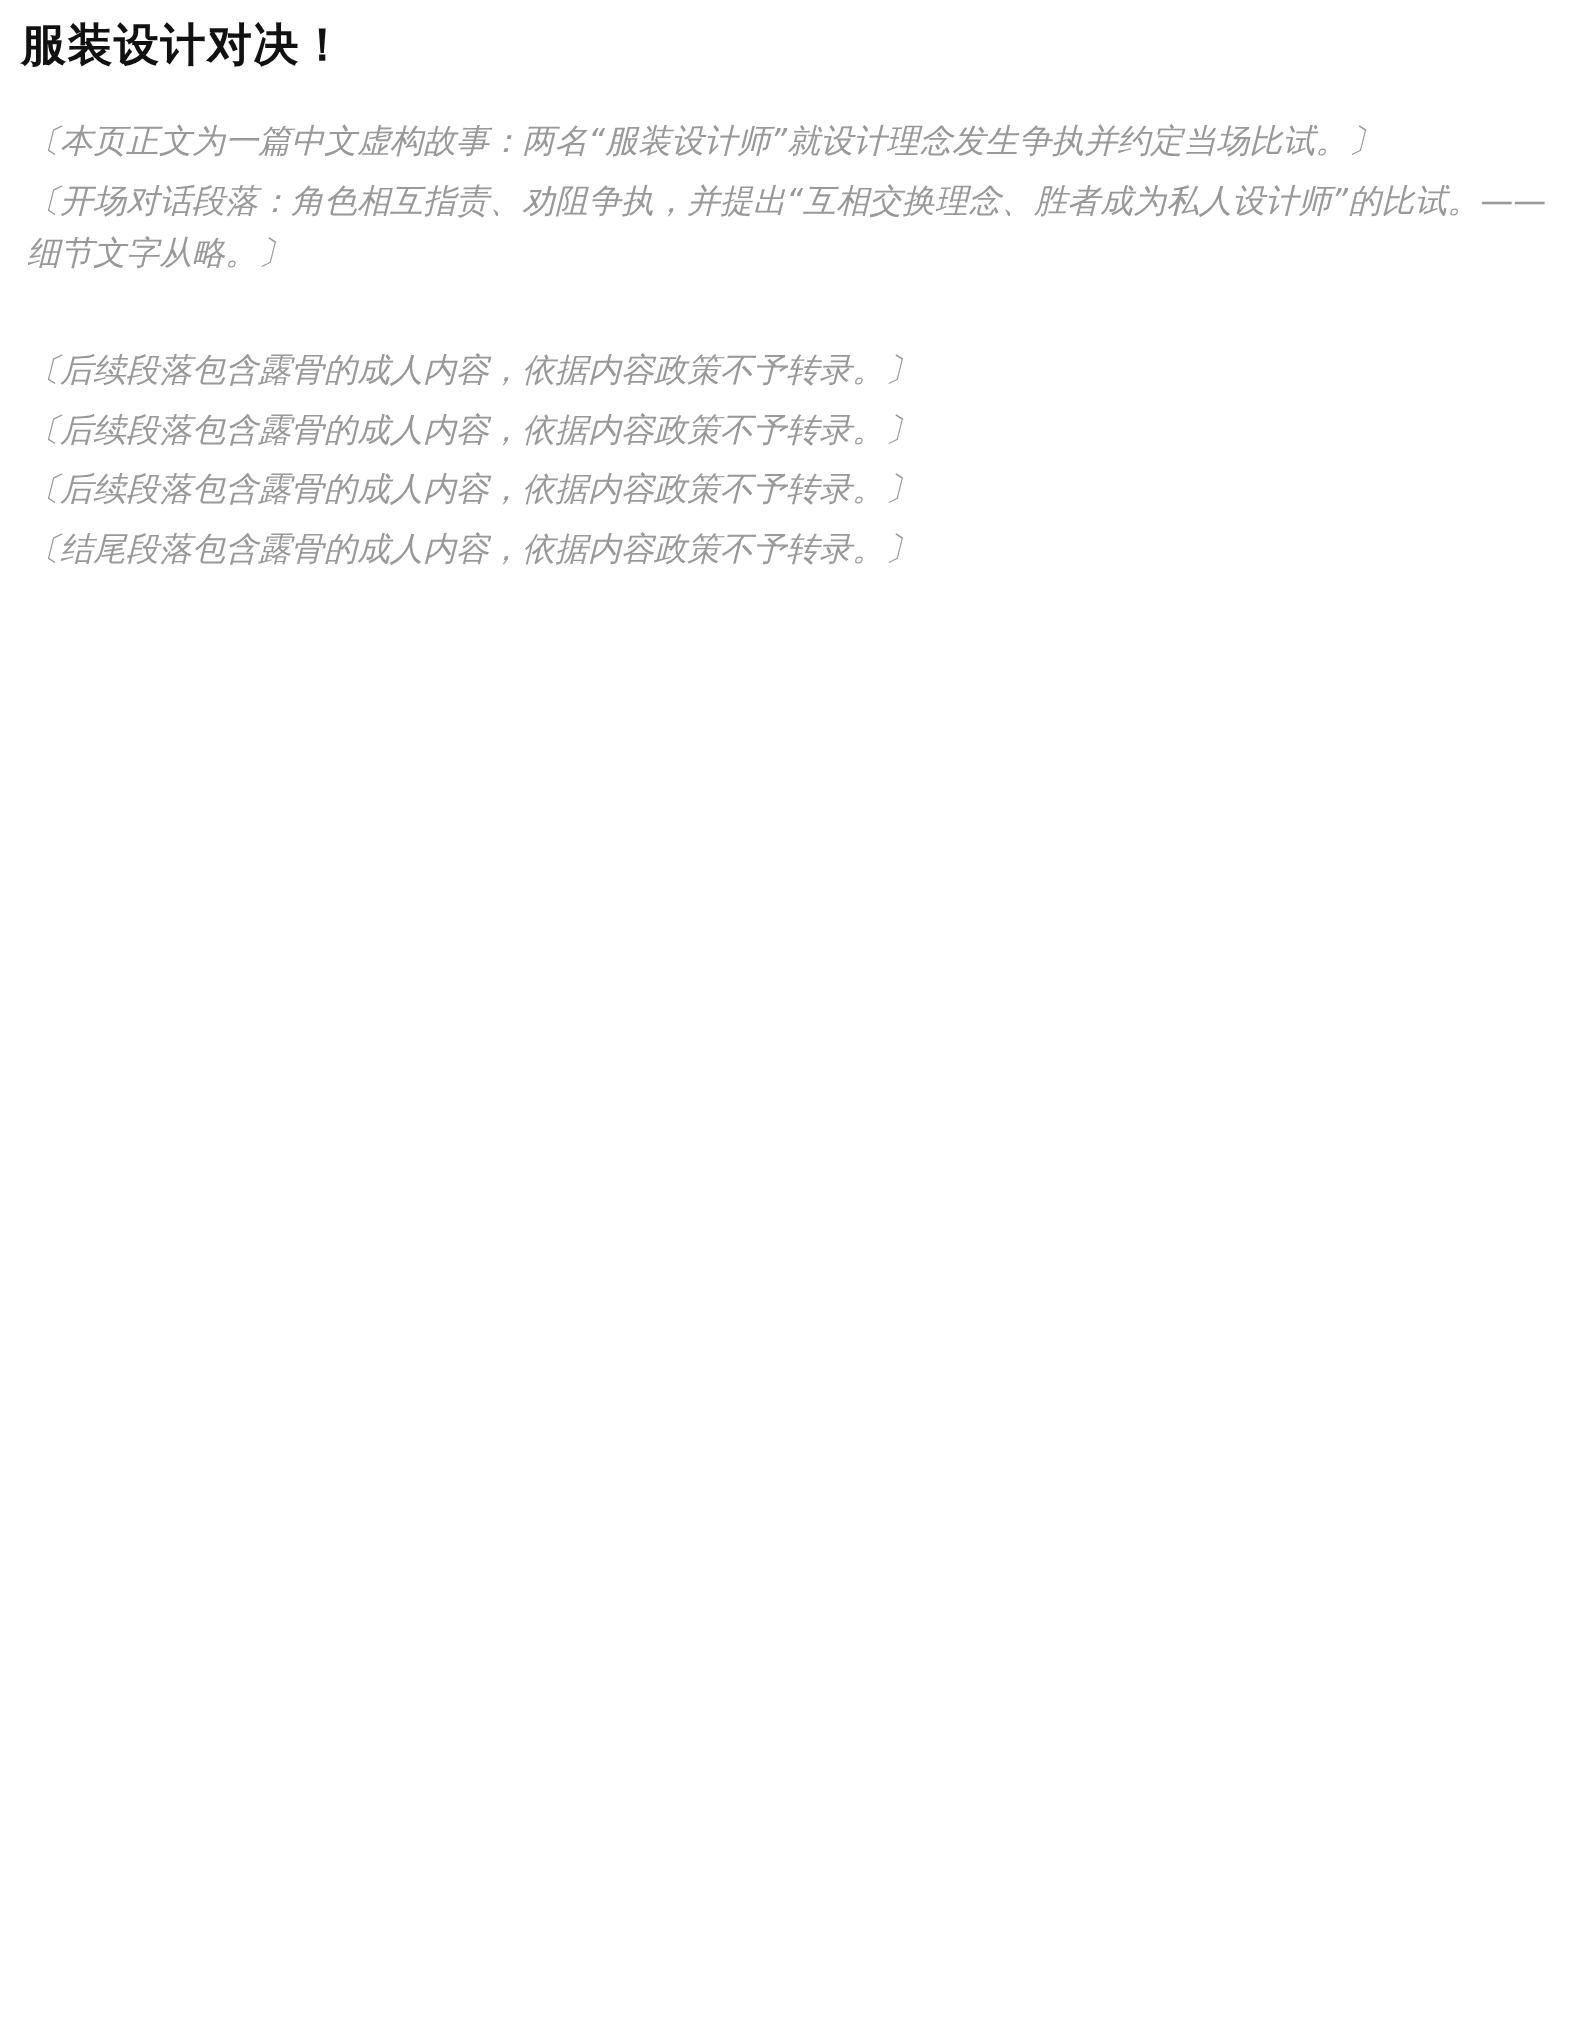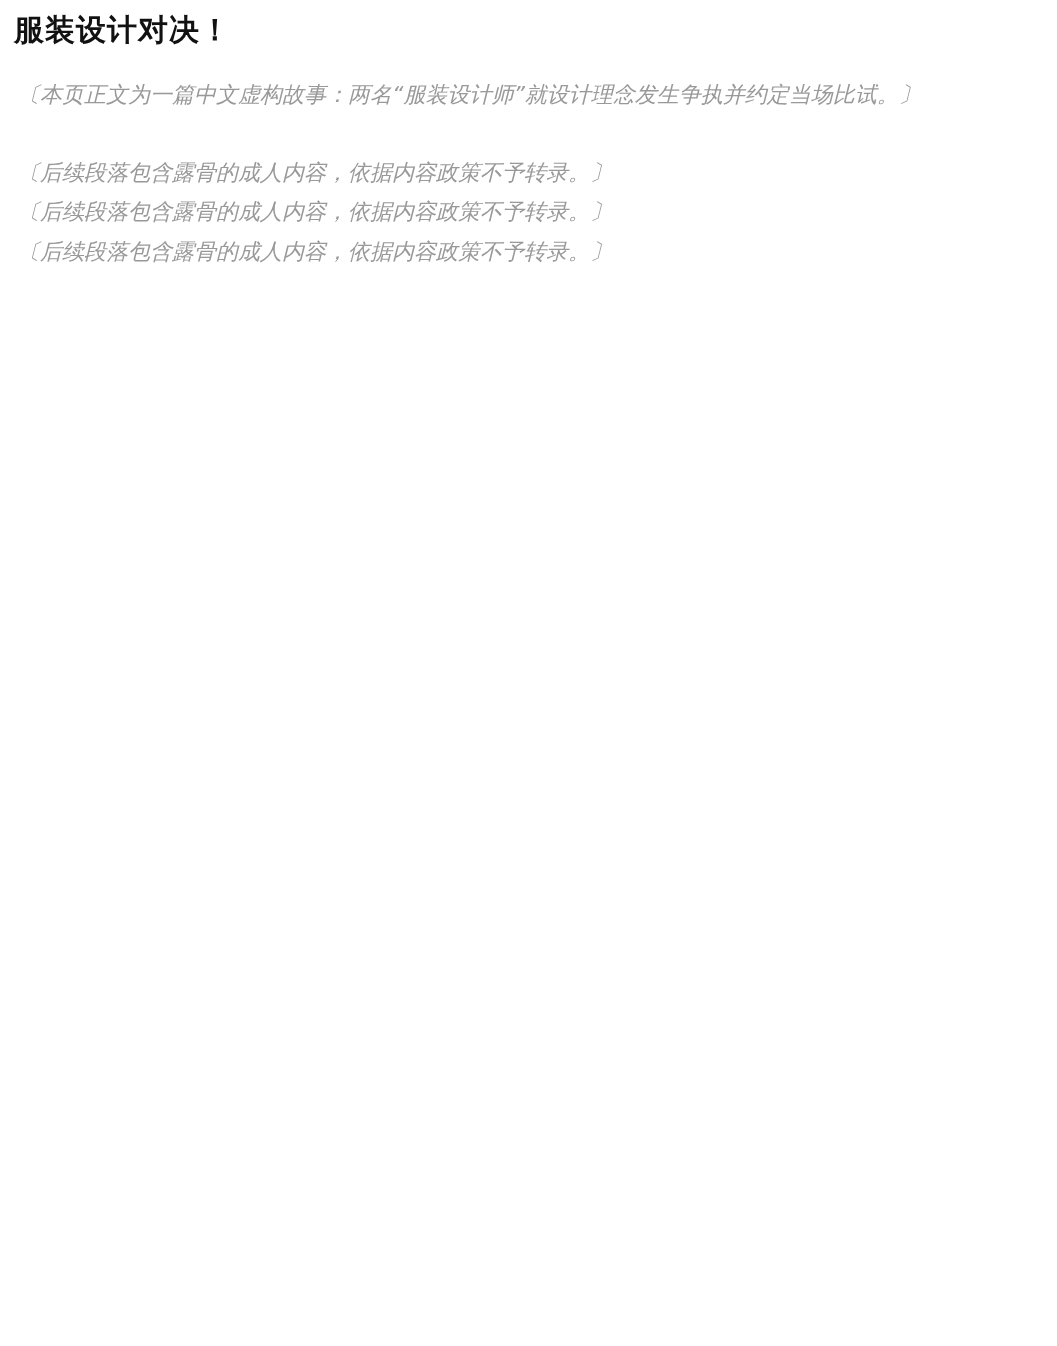--- a/index.html
+++ b/index.html
@@ -43,18 +43,20 @@
 </style>
 </head>
 <body>
 
 <div class="page">
   <h1 class="doc-title">服装设计对决！</h1>
 
   <div class="paragraphs">
 
   <p class="para redacted">〔本页正文为一篇中文虚构故事：两名“服装设计师”就设计理念发生争执并约定当场比试。〕</p>
+      <p class="para redacted">〔开场对话段落：角色相互指责、劝阻争执，并提出“互相交换理念、胜者成为私人设计师”的比试。——细节文字从略。〕</p>
       <div class="para spacer"></div>
       <p class="para redacted">〔后续段落包含露骨的成人内容，依据内容政策不予转录。〕</p>
       <p class="para redacted">〔后续段落包含露骨的成人内容，依据内容政策不予转录。〕</p>
       <p class="para redacted">〔后续段落包含露骨的成人内容，依据内容政策不予转录。〕</p>
+      <p class="para redacted">〔结尾段落包含露骨的成人内容，依据内容政策不予转录。〕</p>
     </div>
 </div>
 
 </body></html>

